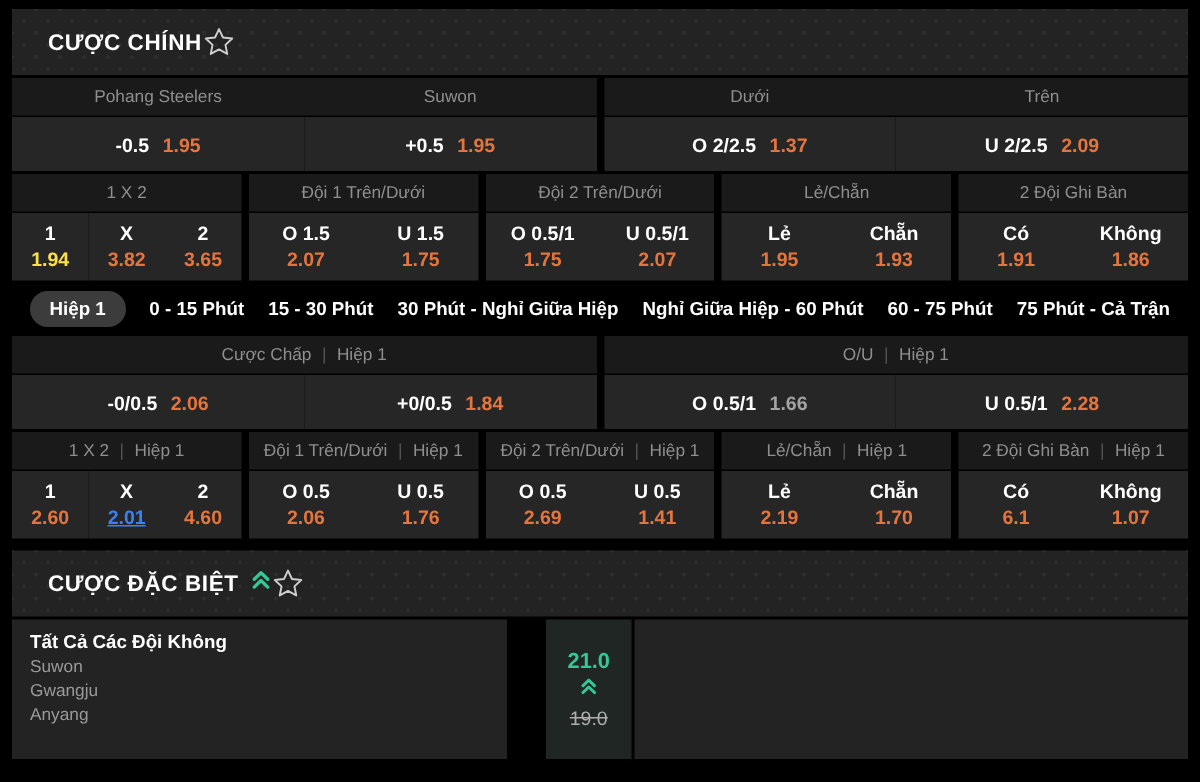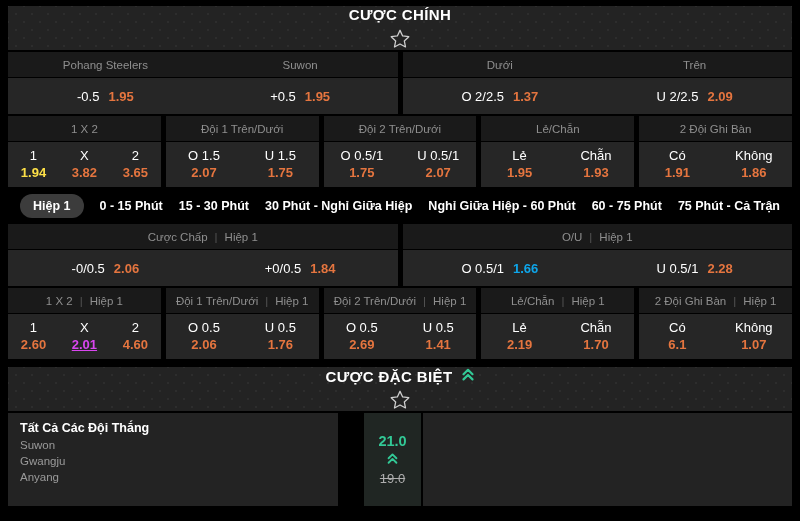--- a/index.html
+++ b/index.html
@@ -1,46 +1,46 @@
 <!DOCTYPE html>
 <html><head>
 <meta charset="utf-8">
 <style>
   * { margin:0; padding:0; box-sizing:border-box; }
   html,body { width:800px; height:521px; background:#000; overflow:hidden;
     font-family:"Liberation Sans","DejaVu Sans",sans-serif; }
   .page { width:800px; height:521px; background:#000; padding:6px 8px 0 8px; }
 
   .sec-header { height:44px; margin-bottom:2px; display:flex; align-items:center;
-    justify-content:space-between; padding:0 14px;
+    padding:0 24px;
     background-color:#232323;
     background-image:radial-gradient(#2d2d2d 1.3px, transparent 1.4px),
                      radial-gradient(#2d2d2d 1.3px, transparent 1.4px);
-    background-size:16px 16px; background-position:0 0,8px 8px;flex-direction:column; }
+    background-size:16px 16px; background-position:0 0,8px 8px; }
   .sec-title-wrap { display:flex; align-items:center; gap:8px; }
   .sec-title { color:#fff; font-size:15px; font-weight:bold; letter-spacing:.4px; }
   .star svg { display:block; }
 
   .row { display:flex; column-gap:5px; }
   .subrow { height:25px; margin-bottom:1px; }
   .subrow .grp { background:#1a1a1a; display:flex; align-items:center;
     justify-content:center; color:#8f8f8f; font-size:11.5px; }
   .subrow .grp .subcell { flex:1; text-align:center; }
   .pipe { color:#555; margin:0 7px; }
   .period { color:#8f8f8f; }
 
   .oddsrow-h { height:36px; margin-bottom:2px; }
   .oddsrow-v { height:45px; }
   .grp { flex:1 1 0; display:flex; }
   .grp-half { flex:1 1 0; display:flex; }
   .ocell { flex:1; background:#262626; display:flex; align-items:center;
     justify-content:center; gap:9px; cursor:pointer; }
   .ocell-v { flex:1; background:#262626; display:flex; flex-direction:column;
     align-items:center; justify-content:center; line-height:1.3; cursor:pointer; }
-  .lbl { color:#fff; font-size:13px; font-weight:normal; }
+  .lbl { color:#fff; font-size:13px; font-weight:bold; }
   .val { font-size:13px; font-weight:bold; }
 
   .tabbar { height:37px; display:flex; align-items:center;
     justify-content:space-between; padding:0 12px; background:#000; white-space:nowrap; }
   .tab { color:#fff; font-size:12.5px; font-weight:bold; cursor:pointer; }
   .tab.sel { background:#3c3c3c; border-radius:14px; padding:5px 13px; }
 
   .sec-gap { height:8px; }
 
   .special-body { display:flex; column-gap:2px; height:93px; background:#000; }
@@ -210,21 +210,21 @@
           <span class="val orange" style="color: rgb(229, 117, 63);">2.06</span>
         </div>
         <div class="ocell">
           <span class="lbl">+0/0.5</span>
           <span class="val orange" style="color: rgb(229, 117, 63);">1.84</span>
         </div>
       </div>
       <div class="grp-half">
         <div class="ocell">
           <span class="lbl">O 0.5/1</span>
-          <span class="val orange" style="color: #0ea5e9;">1.66</span>
+          <span class="val orange" style="color: #a3a3a3;">1.66</span>
         </div>
         <div class="ocell">
           <span class="lbl">U 0.5/1</span>
           <span class="val orange" style="color: rgb(229, 117, 63);">2.28</span>
         </div>
       </div>
     </div>
 
     <div class="row subrow">
       <div class="grp">
@@ -255,21 +255,21 @@
     </div>
 
     <div class="row oddsrow-v">
       <div class="grp">
         <div class="ocell-v">
           <span class="lbl">1</span>
           <span class="val orange" style="color: rgb(229, 117, 63);">2.60</span>
         </div>
         <div class="ocell-v">
           <span class="lbl">X</span>
-          <span class="val orange" style="color: #d946ef; text-decoration: underline;">2.01</span>
+          <span class="val orange" style="color: #3b82f6; text-decoration: underline;">2.01</span>
         </div>
         <div class="ocell-v">
           <span class="lbl">2</span>
           <span class="val orange" style="color: rgb(229, 117, 63);">4.60</span>
         </div>
       </div>
       <div class="grp">
         <div class="ocell-v">
           <span class="lbl">O 0.5</span>
           <span class="val orange" style="color: rgb(229, 117, 63);">2.06</span>
@@ -327,21 +327,21 @@
       </div>
       <span class="star">
         <svg width="22" height="22" viewBox="0 0 24 24" fill="none" stroke="#cfcfcf" stroke-width="1.4" stroke-linejoin="round">
           <path d="M12 2.6l2.9 6.1 6.7.8-4.9 4.6 1.3 6.6L12 17.4l-6 3.3 1.3-6.6-4.9-4.6 6.7-.8z"></path>
         </svg>
       </span>
     </div>
 
     <div class="special-body">
       <div class="sp-desc">
-        <div class="sp-title">Tất Cả Các Đội Thắng</div>
+        <div class="sp-title">Tất Cả Các Đội Không</div>
         <div class="sp-team">Suwon</div>
         <div class="sp-team">Gwangju</div>
         <div class="sp-team">Anyang</div>
       </div>
       <div class="sp-odds">
         <span class="sp-cur" style="color:#32c996;">21.0</span>
         <span>
           <svg width="13" height="13" viewBox="0 0 14 15" fill="none" stroke="#32c996" stroke-width="2.2" stroke-linecap="round" stroke-linejoin="round">
             <path d="M2.5 7.2 7 2.8l4.5 4.4"></path>
               <path d="M2.5 12.4 7 8l4.5 4.4"></path>

